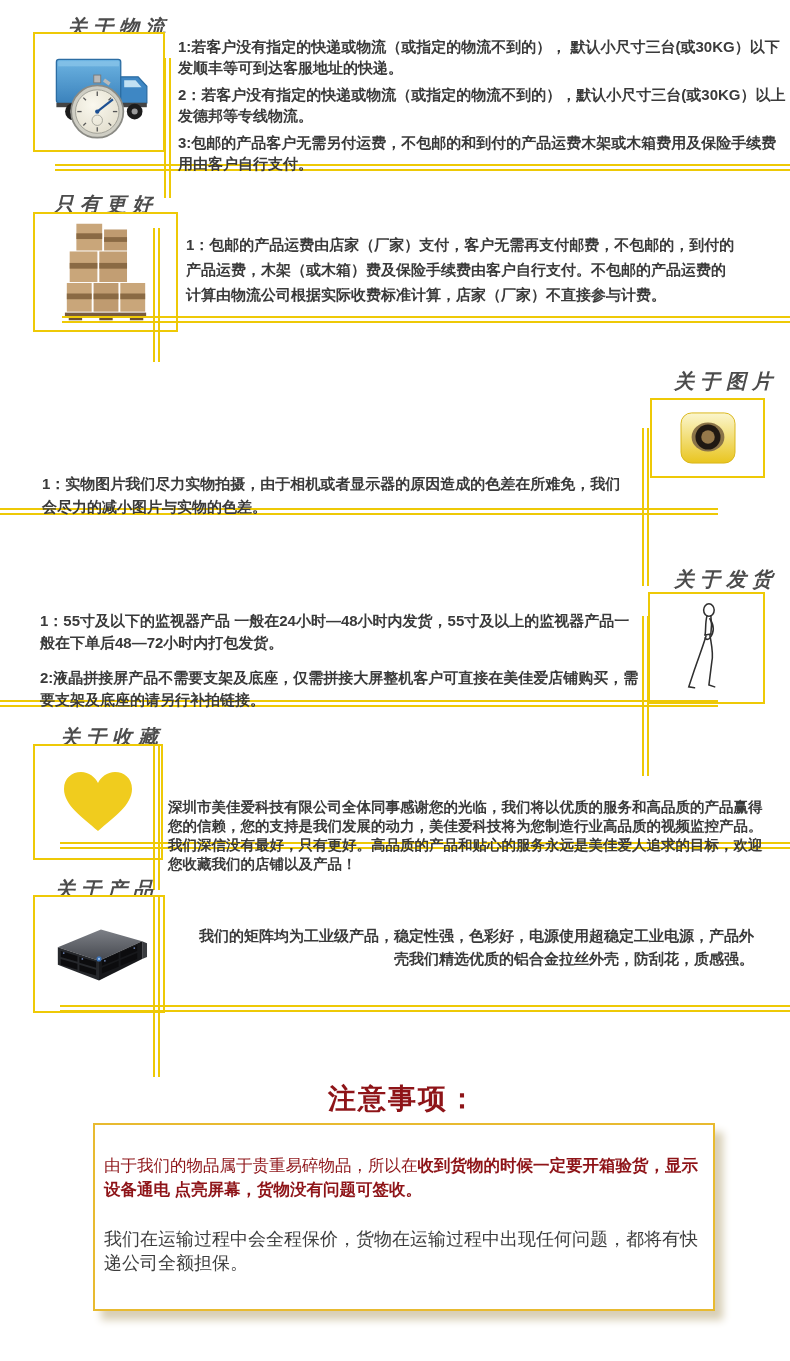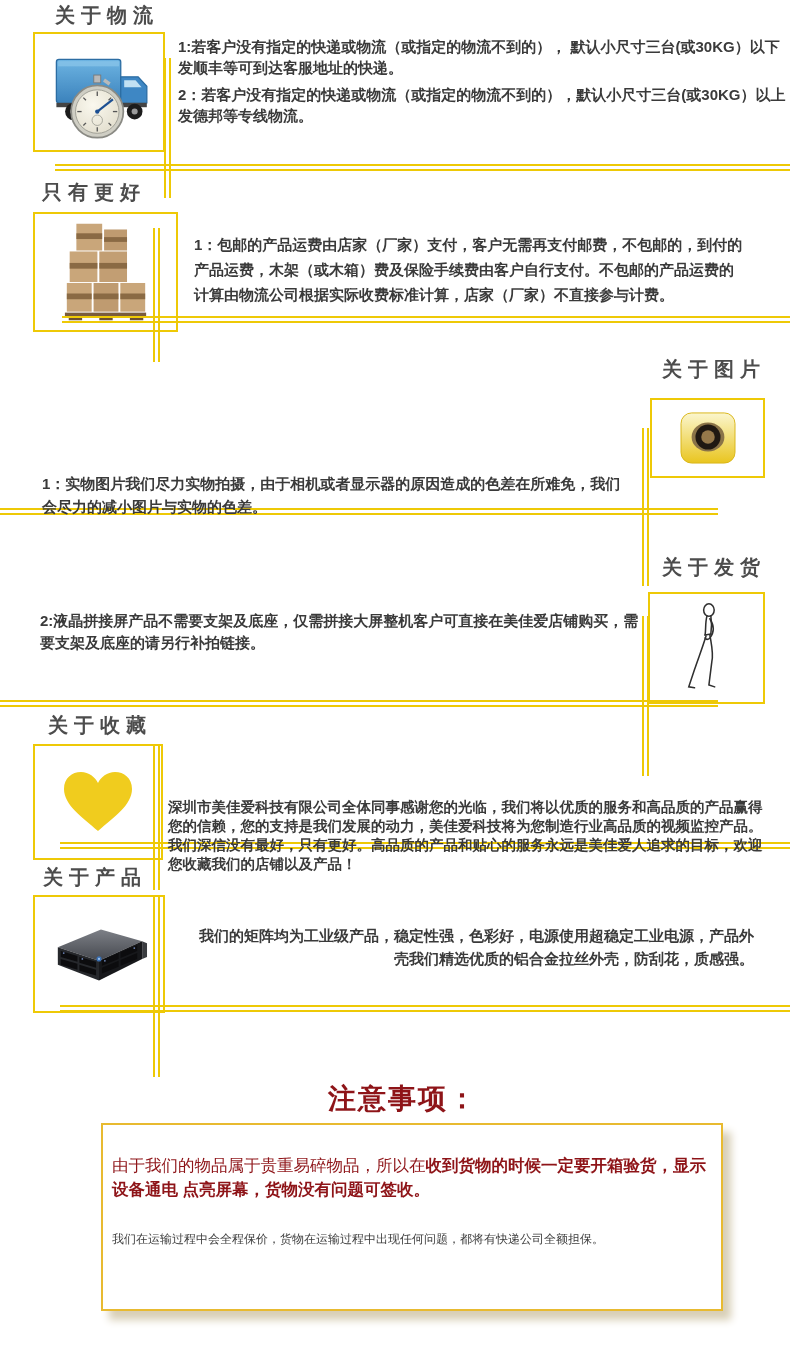--- a/index.html
+++ b/index.html
@@ -1,20 +1,20 @@
 <!DOCTYPE html>
 <html style="--accent_yellow: #eec906; --heading_gray: #4c4c4c; --body_text: #3a3a3a; --notice_red: #8e1418; --notice_border: #e8ba30;"><head>
 <meta charset="utf-8">
 <style>
   html,body{margin:0;padding:0;background:#fff;}
   .page{position:relative;width:790px;height:1361px;background:#fff;overflow:hidden;
         font-family:"Liberation Sans",sans-serif;}
   
-  .sec-heading{position:absolute;margin:0;font-size:20px;font-weight:bold;
-               letter-spacing:6px;color:var(--heading_gray);white-space:nowrap;}
+  .sec-heading{position:absolute;margin:12px;font-size:20px;font-weight:bold;
+               letter-spacing:6px;color:var(--heading_gray);white-space:nowrap;font-style:italic;}
   
   .icon-box{position:absolute;border:2px solid var(--accent_yellow);background:#fff;
             display:flex;align-items:center;justify-content:center;box-sizing:border-box;}
   
   .vline{position:absolute;width:3px;border-left:2px solid var(--accent_yellow);
          border-right:2px solid var(--accent_yellow);}
   .hline{position:absolute;height:3px;border-top:2px solid var(--accent_yellow);
          border-bottom:2px solid var(--accent_yellow);}
   
   .text-block{position:absolute;color:var(--body_text);font-weight:600;}
@@ -25,24 +25,24 @@
   .t-shipping{font-size:15px;line-height:22px;}
   .t-shipping p{margin-bottom:13px;}
   .t-favorites{font-size:14.5px;line-height:19px;}
   .t-products{font-size:15px;line-height:23px;}
   
   .notice-heading{position:absolute;left:0;top:1072px;width:790px;margin:8px;text-align:center;
                   font-family:"Liberation Serif",serif;font-size:28px;font-weight:bold;
                   color:var(--notice_red);letter-spacing:2px;}
   .notice-box{position:absolute;left:93px;top:1123px;width:622px;height:188px;
               border:2px solid var(--notice_border);background:#fff;box-sizing:border-box;
-              padding:28px 10px 0 9px;box-shadow:8px 9px 8px #d8cfb6;margin-left:8px;}
+              padding:28px 10px 0 9px;box-shadow:8px 9px 8px #d8cfb6;}
   .notice-red{margin:0;color:var(--notice_red);font-size:16.5px;line-height:24px;}
   .notice-red .bold{font-weight:bold;}
-  .notice-gray{margin:26px 0 0 0;color:#3d3d3d;font-size:12px;line-height:24px;}
+  .notice-gray{margin:26px 0 0 0;color:#3d3d3d;font-size:18px;line-height:24px;}
   svg{display:block;}
 </style>
 </head>
 <body>
 
 <div class="page">
 
   <h2 class="sec-heading" style="left:55px;top:2px;">关于物流</h2>
   <div class="icon-box" style="left:33px;top:32px;width:132px;height:120px;">
     <svg width="116" height="100" viewBox="0 0 130 115">
@@ -82,20 +82,21 @@
       <circle cx="63" cy="90" r="6" fill="none" stroke="#a0a096"></circle>
       <line x1="63" y1="80" x2="81" y2="66" stroke="#1c4f92" stroke-width="2.5"></line>
       <circle cx="63" cy="80" r="2.5" fill="#1c4f92"></circle>
     </svg>
   </div>
   <div class="vline" style="left:164px;top:58px;height:140px;"></div>
   <div class="hline" style="left:55px;top:164px;width:735px;"></div>
   <div class="text-block t-logistics" style="left:178px;top:36px;width:610px;">
     <p>1:若客户没有指定的快递或物流（或指定的物流不到的）， 默认小尺寸三台(或30KG）以下发顺丰等可到达客服地址的快递。</p>
     <p>2：若客户没有指定的快递或物流（或指定的物流不到的），默认小尺寸三台(或30KG）以上发德邦等专线物流。</p>
+    <p>3:包邮的产品客户无需另付运费，不包邮的和到付的产品运费木架或木箱费用及保险手续费用由客户自行支付。</p>
   </div>
 
   <h2 class="sec-heading" style="left:42px;top:179px;">只有更好</h2>
   <div class="icon-box" style="left:33px;top:212px;width:145px;height:120px;">
     <svg width="86" height="104" viewBox="0 0 90 105">
       <g stroke="#96causes744a" stroke-width="0">
         <rect x="14" y="2" width="27" height="28" fill="#c9a67a" stroke="#9a7848"></rect>
         <rect x="14" y="12" width="27" height="6" fill="#8a6a44"></rect>
         <rect x="43" y="8" width="24" height="22" fill="#bf9b70" stroke="#9a7848"></rect>
         <rect x="43" y="16" width="24" height="5" fill="#8a6a44"></rect>
@@ -111,21 +112,21 @@
         <rect x="60" y="75" width="26" height="6" fill="#8a6a44"></rect>
         <rect x="2" y="95" width="85" height="4" fill="#7a5c3c"></rect>
         <rect x="6" y="99" width="14" height="4" fill="#6a4f32"></rect>
         <rect x="38" y="99" width="14" height="4" fill="#6a4f32"></rect>
         <rect x="70" y="99" width="14" height="4" fill="#6a4f32"></rect>
       </g>
     </svg>
   </div>
   <div class="vline" style="left:153px;top:228px;height:134px;"></div>
   <div class="hline" style="left:62px;top:316px;width:728px;"></div>
-  <div class="text-block t-freight" style="left:186px;top:232px;width:550px;margin-left:8px;">
+  <div class="text-block t-freight" style="left:186px;top:232px;width:550px;">
     <p>1：包邮的产品运费由店家（厂家）支付，客户无需再支付邮费，不包邮的，到付的产品运费，木架（或木箱）费及保险手续费由客户自行支付。不包邮的产品运费的计算由物流公司根据实际收费标准计算，店家（厂家）不直接参与计费。</p>
   </div>
 
   <h2 class="sec-heading" style="left:662px;top:356px;">关于图片</h2>
   <div class="icon-box" style="left:650px;top:398px;width:115px;height:80px;">
     <svg width="58" height="54" viewBox="0 0 60 56">
       <defs>
         <linearGradient id="camgrad" x1="0" y1="0" x2="0" y2="1">
           <stop offset="0" stop-color="#fbf6ce"></stop>
             <stop offset="1" stop-color="#e9c51f"></stop>
@@ -153,20 +154,21 @@
         <path d="M28,17 C33,25 33,31 28,37 C26,39 24,39 23,37"></path>
         <path d="M23,34 L29,33"></path>
         <path d="M24,35 C20,48 16,58 12,70 C10,76 8,82 6,88 L12,89"></path>
         <path d="M28,34 C30,46 32,54 30,62 C29,70 28,78 27,86 L33,88"></path>
       </g>
     </svg>
   </div>
   <div class="vline" style="left:642px;top:616px;height:160px;"></div>
   <div class="hline" style="left:0px;top:700px;width:718px;"></div>
   <div class="text-block t-shipping" style="left:40px;top:610px;width:600px;">
+    <p>1：55寸及以下的监视器产品 一般在24小时—48小时内发货，55寸及以上的监视器产品一般在下单后48—72小时内打包发货。</p>
     <p>2:液晶拼接屏产品不需要支架及底座，仅需拼接大屏整机客户可直接在美佳爱店铺购买，需要支架及底座的请另行补拍链接。</p>
   </div>
 
   <h2 class="sec-heading" style="left:48px;top:712px;">关于收藏</h2>
   <div class="icon-box" style="left:33px;top:744px;width:130px;height:116px;">
     <svg width="72" height="62" viewBox="0 0 72 62">
       <path d="M36,60 C20,46 2,34 2,18 C2,7 10,1 19,1 C27,1 33,6 36,12 C39,6 45,1 53,1 C62,1 70,7 70,18 C70,34 52,46 36,60 Z" fill="#f0cc1e"></path>
     </svg>
   </div>
   <div class="vline" style="left:153px;top:745px;height:145px;"></div>

